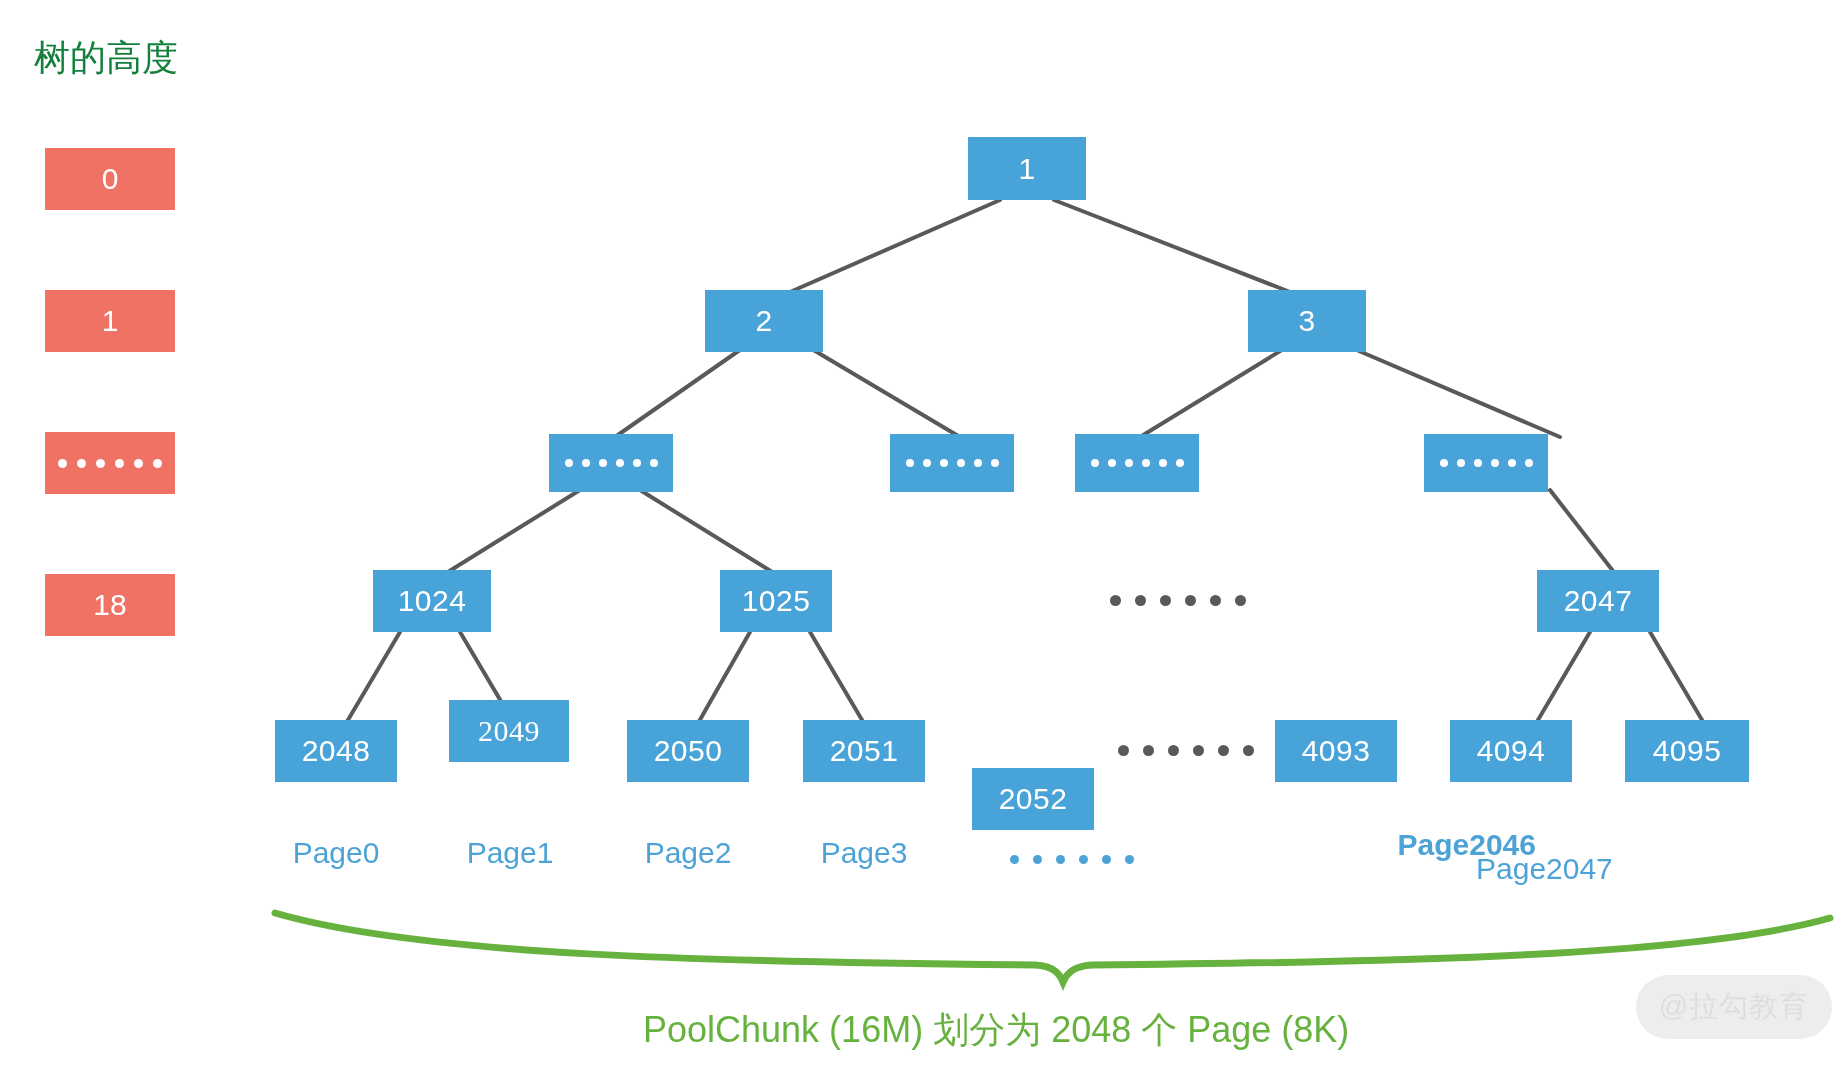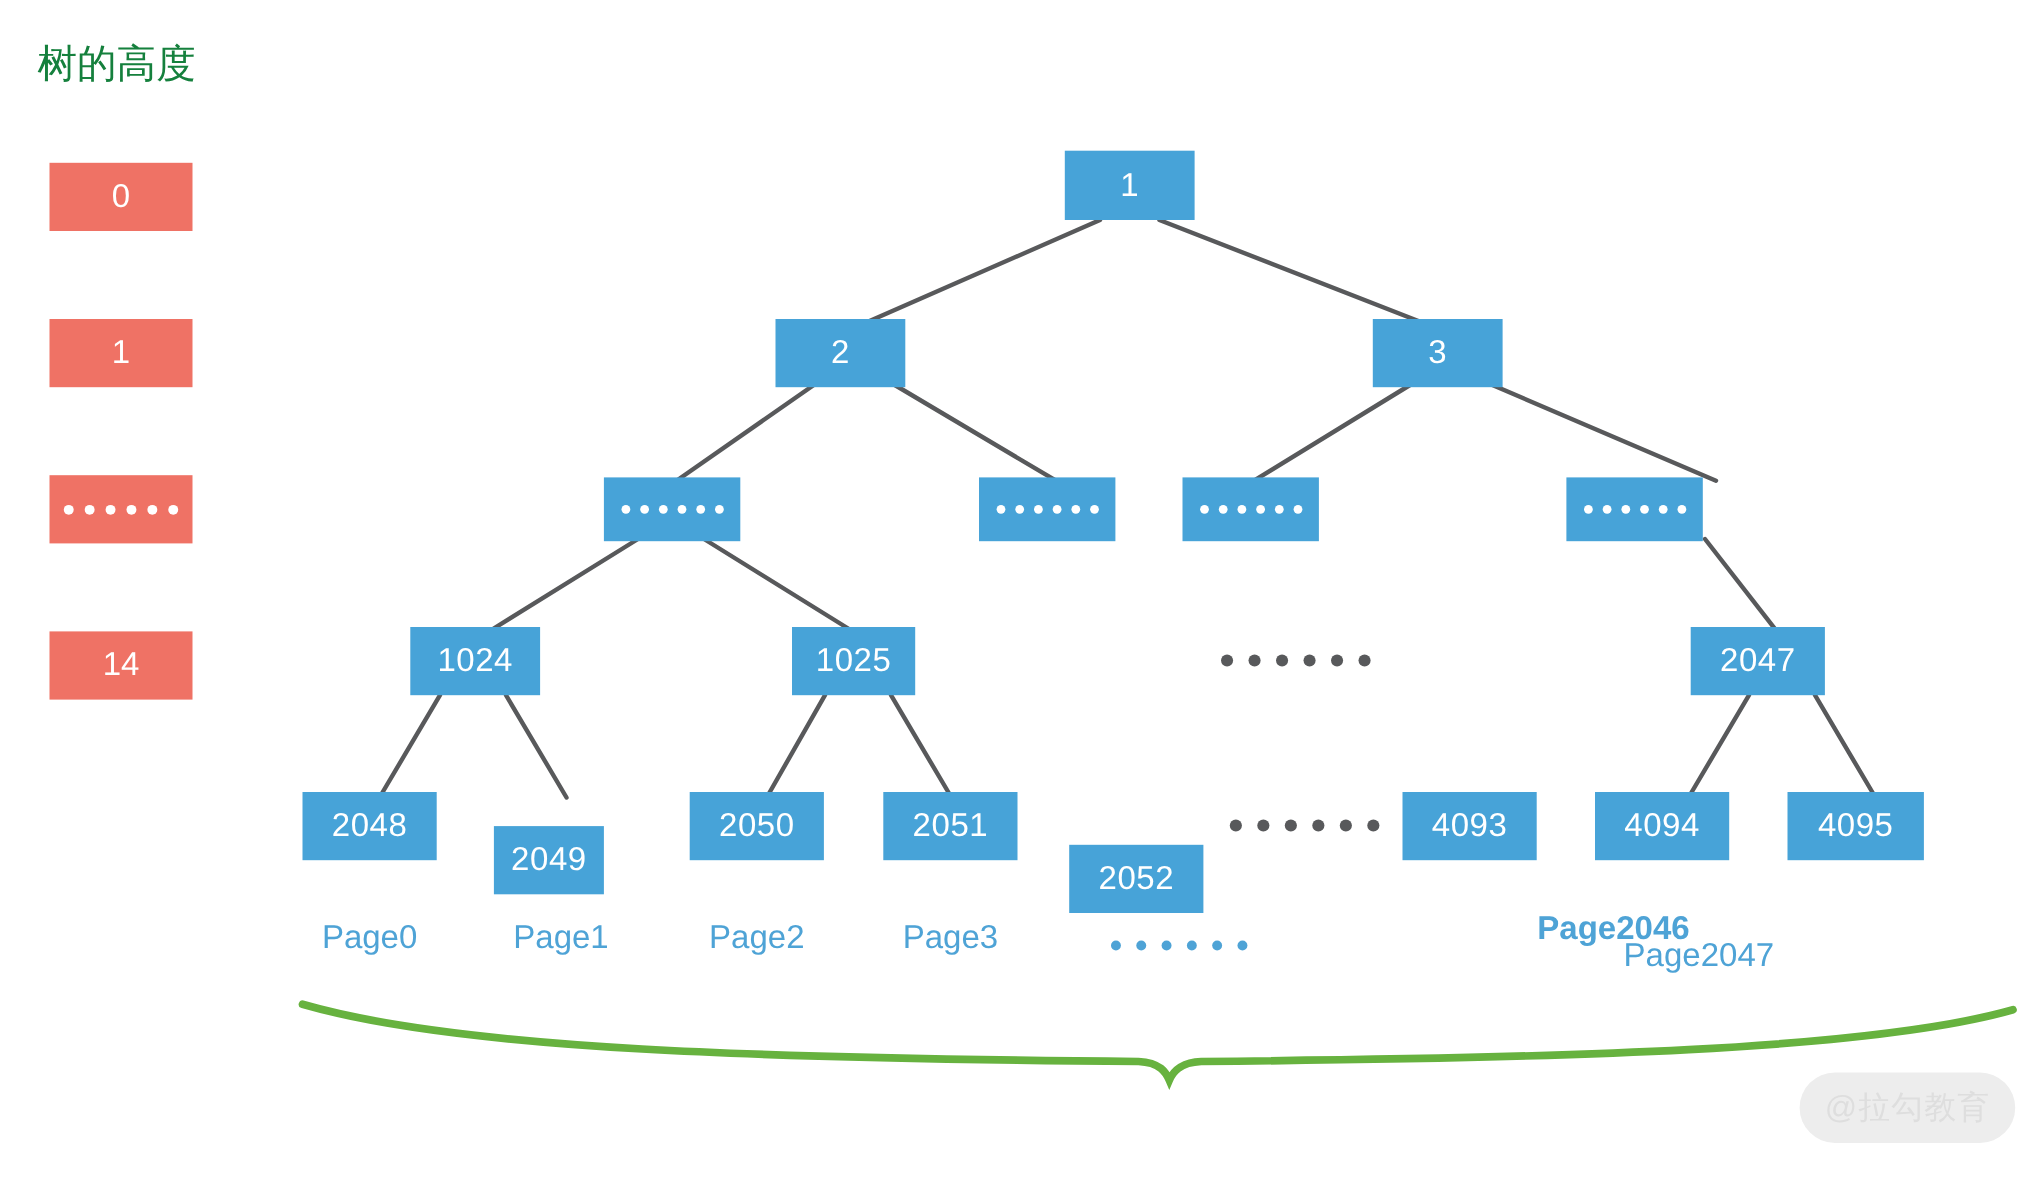--- a/index.html
+++ b/index.html
@@ -175,21 +175,21 @@
   <div class="height-box" style="left:45px; top:432px; width:130px; height:62px;">
     <span class="dots">
         <i></i>
         <i></i>
         <i></i>
         <i></i>
         <i></i>
         <i></i>
       </span>
   </div>
-  <div class="height-box" style="left:45px; top:574px; width:130px; height:62px;">14</div>
+  <div class="height-box" style="left:45px; top:574px; width:130px; height:62px;">18</div>
 
 
   <div class="node" style="left:968px; top:137px; width:118px; height:63px;">1</div>
 
   <div class="node" style="left:705px; top:290px; width:118px; height:62px;">2</div>
   <div class="node" style="left:1248px; top:290px; width:118px; height:62px;">3</div>
 
   <div class="node" style="left:549px; top:434px; width:124px; height:58px;">
     <span class="dots">
         <i></i>
@@ -237,21 +237,21 @@
     <span class="dot"></span>
       <span class="dot"></span>
       <span class="dot"></span>
     <span class="dot"></span>
       <span class="dot"></span>
       <span class="dot"></span>
   </div>
   <div class="node" style="left:1537px; top:570px; width:122px; height:62px;">2047</div>
 
   <div class="node" style="left:275px; top:720px; width:122px; height:62px;">2048</div>
-  <div class="node" style="left:449px; top:751px; width:100px; height:62px;">2049</div>
+  <div class="node" style="left:449px; top:700px; width:120px; height:62px;font-family:Liberation Serif, serif;">2049</div>
   <div class="node" style="left:627px; top:720px; width:122px; height:62px;">2050</div>
   <div class="node" style="left:803px; top:720px; width:122px; height:62px;">2051</div>
   <div class="node" style="left:972px; top:720px; width:122px; height:62px;margin-top:48px;">2052</div>
   <div class="ellipsis-dots" style="left:1118px; top:745px;">
     <span class="dot"></span>
       <span class="dot"></span>
       <span class="dot"></span>
     <span class="dot"></span>
       <span class="dot"></span>
       <span class="dot"></span>
@@ -268,16 +268,17 @@
     <span class="dot"></span>
       <span class="dot"></span>
       <span class="dot"></span>
     <span class="dot"></span>
       <span class="dot"></span>
       <span class="dot"></span>
   </div>
   <div class="page-label" style="left:1356px; top:830px; width:180px; text-align:right;font-weight:bold;">Page2046</div>
   <div class="page-label" style="left:1476px; top:838px; width:190px; text-align:left;margin-top:16px;">Page2047</div>
 
+  <div class="caption" style="left:643px; top:1012px;">PoolChunk (16M) 划分为 2048 个 Page (8K)</div>
 
   <div class="watermark" style="left:1636px; top:975px; width:196px; height:64px;">@拉勾教育</div>
 
 </div>
 
 </body></html>

